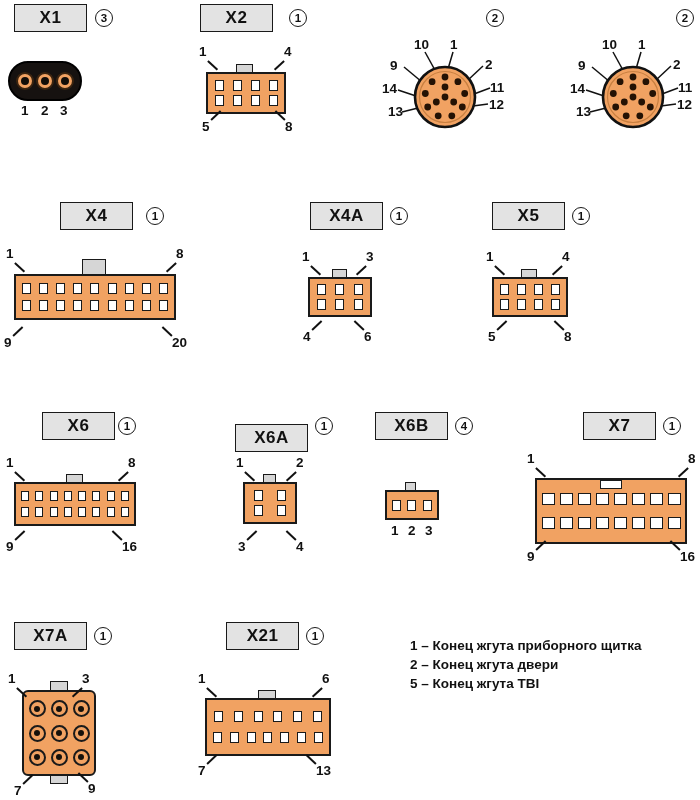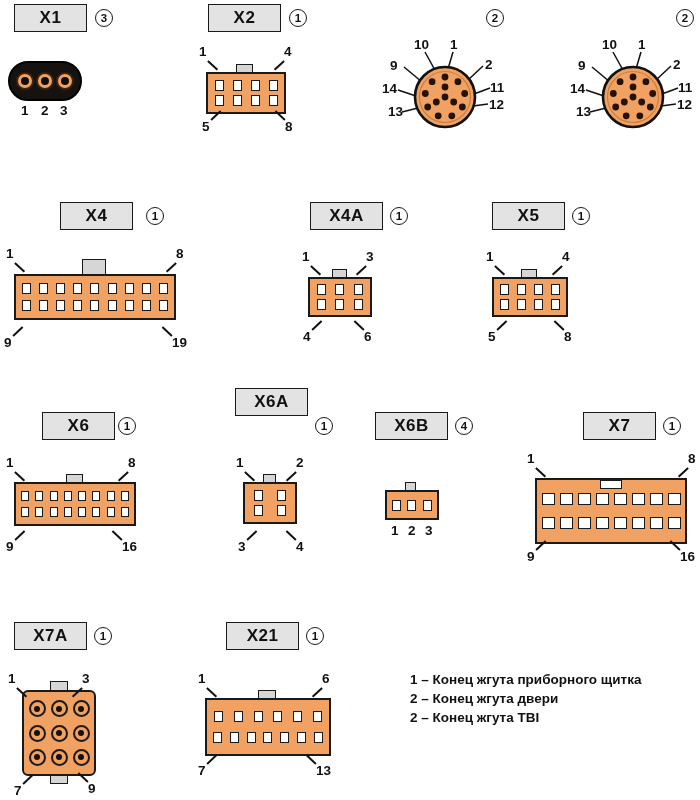--- a/index.html
+++ b/index.html
@@ -61,21 +61,21 @@
   <div class="circ" style="left:95px;top:9px">3</div>
   <div class="x1body" style="left:8px;top:61px">
     <span class="x1pin"></span>
     <span class="x1pin"></span>
     <span class="x1pin"></span>
   </div>
   <span class="pnum" style="left:21px;top:104px">1</span>
   <span class="pnum" style="left:41px;top:104px">2</span>
   <span class="pnum" style="left:60px;top:104px">3</span>
 
-  <div class="tagbox" style="left:208px;top:4px">X2</div>
+  <div class="tagbox" style="left:200px;top:4px">X2</div>
   <div class="circ" style="left:289px;top:9px">1</div>
   <div class="tab" style="left:236px;top:64px;width:17px;height:10px"></div>
   <div class="cbody" style="left:206px;top:72px;width:80px;height:42px">
       <div class="pinrow">
         <div class="hole"></div>
         <div class="hole"></div>
         <div class="hole"></div>
         <div class="hole"></div>
       </div>
       <div class="pinrow">
@@ -195,21 +195,21 @@
         <div class="hole"></div>
         <div class="hole"></div>
         <div class="hole"></div>
         <div class="hole"></div>
         <div class="hole"></div>
       </div>
     </div>
   <span class="pnum lead-tl" style="left:6px;top:247px">1</span>
   <span class="pnum lead-tr" style="left:176px;top:247px">8</span>
   <span class="pnum lead-bl" style="left:4px;top:336px">9</span>
-  <span class="pnum lead-br" style="left:172px;top:336px">19</span>
+  <span class="pnum lead-br" style="left:172px;top:336px">20</span>
 
   <div class="tagbox" style="left:310px;top:202px">X4A</div>
   <div class="circ" style="left:390px;top:207px">1</div>
   <div class="tab" style="left:332px;top:269px;width:15px;height:10px"></div>
   <div class="cbody" style="left:308px;top:277px;width:64px;height:40px">
       <div class="pinrow">
         <div class="hole"></div>
         <div class="hole"></div>
         <div class="hole"></div>
       </div>
@@ -269,21 +269,21 @@
         <div class="hole"></div>
         <div class="hole"></div>
         <div class="hole"></div>
       </div>
     </div>
   <span class="pnum lead-tl" style="left:6px;top:456px">1</span>
   <span class="pnum lead-tr" style="left:128px;top:456px">8</span>
   <span class="pnum lead-bl" style="left:6px;top:540px">9</span>
   <span class="pnum lead-br" style="left:122px;top:540px">16</span>
 
-  <div class="tagbox" style="left:235px;top:388px">X6A</div>
+  <div class="tagbox" style="left:235px;top:424px">X6A</div>
   <div class="circ" style="left:315px;top:417px">1</div>
   <div class="tab" style="left:263px;top:474px;width:13px;height:10px"></div>
   <div class="cbody" style="left:243px;top:482px;width:54px;height:42px">
       <div class="pinrow">
         <div class="hole"></div>
         <div class="hole"></div>
       </div>
       <div class="pinrow">
         <div class="hole"></div>
         <div class="hole"></div>
@@ -384,19 +384,19 @@
         <div class="hole"></div>
         <div class="hole"></div>
         <div class="hole"></div>
       </div>
     </div>
   <span class="pnum lead-tl" style="left:198px;top:672px">1</span>
   <span class="pnum lead-tr" style="left:322px;top:672px">6</span>
   <span class="pnum lead-bl" style="left:198px;top:764px">7</span>
   <span class="pnum lead-br" style="left:316px;top:764px">13</span>
 
-  <div class="legend" style="left:410px;top:670px">
+  <div class="legend" style="left:410px;top:636px">
     <div class="legend-line">1 – Конец жгута приборного щитка</div>
     <div class="legend-line">2 – Конец жгута двери</div>
-    <div class="legend-line">2 – Конец жгута TBI</div>
+    <div class="legend-line">5 – Конец жгута TBI</div>
   </div>
 
 </main>
 
 </body></html>

